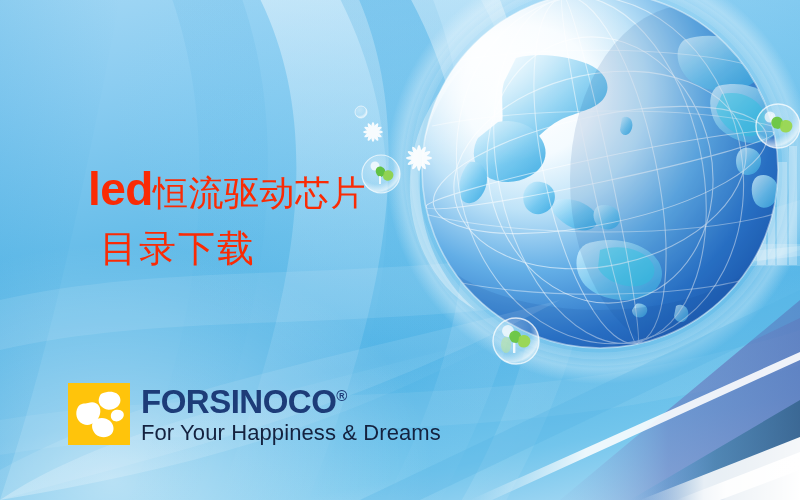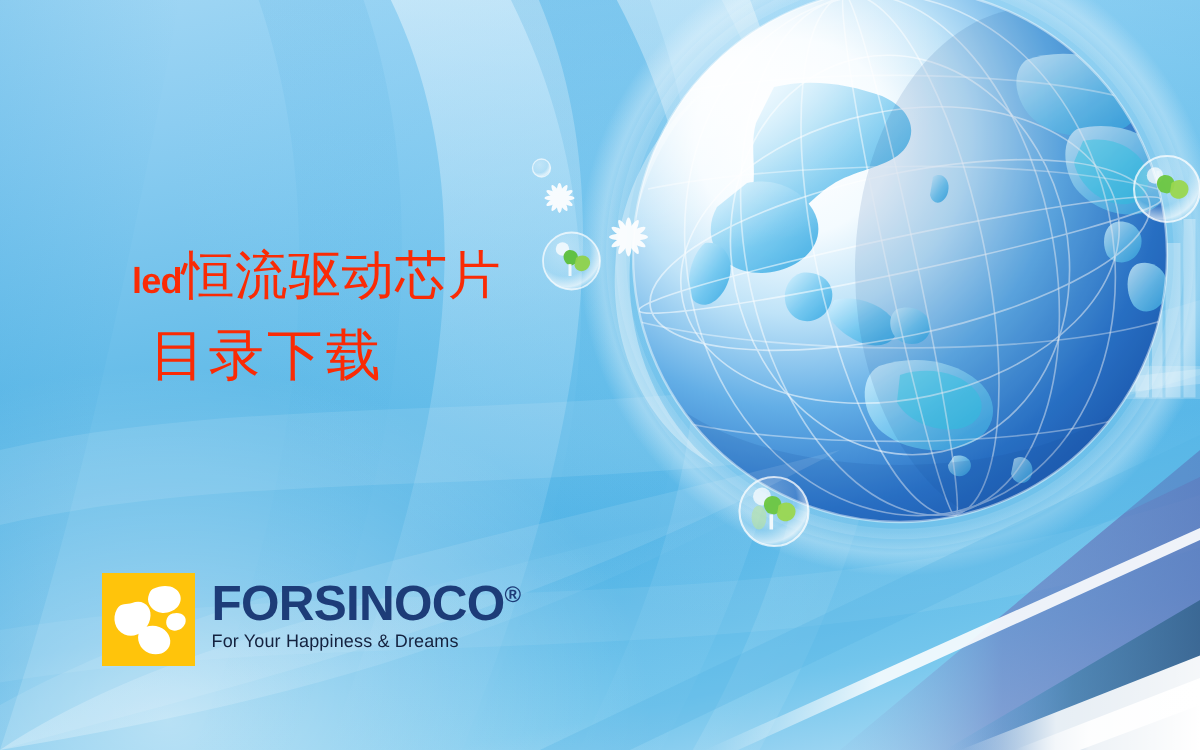--- a/index.html
+++ b/index.html
@@ -50,38 +50,38 @@
     font-family: "Liberation Serif", "DejaVu Serif", serif;
   }
   .headline .l1 {
     display: block;
     font-size: 35px;
     padding-left: 0px;
   }
   .headline .l1 .latin {
     font-family: "Liberation Sans", sans-serif;
     font-weight: 700;
-    font-size: 24px;
+    font-size: 46px;
     letter-spacing: -0.5px;
   }
   .headline .l2 {
     display: block;
     margin-top: 18px;
     padding-left: 12px;
     font-size: 37px;
     letter-spacing: 2px;
   }
 
   
   .logo {
     position: absolute;
     left: 68px;
     top: 382px;
     display: flex;
-    align-items: flex-start;
+    align-items: center;
   }
   .logo-mark {
     width: 62px;
     height: 62px;
     background: #ffc40b;
     position: relative;
     flex: 0 0 auto;
   }
   .logo-text {
     margin-left: 11px;
@@ -97,21 +97,21 @@
     white-space: nowrap;
     position: relative;
   }
   .brand .reg {
     font-size: 15px;
     vertical-align: super;
     line-height: 1;
   }
   .tagline {
     font-family: "Liberation Sans", sans-serif;
-    font-size: 12px;
+    font-size: 22px;
     color: #14223f;
     letter-spacing: 0.1px;
     margin-top: 2px;
     white-space: nowrap;
   }
 
   svg.layer { pointer-events: none; }
 </style>
 </head>
 <body>

